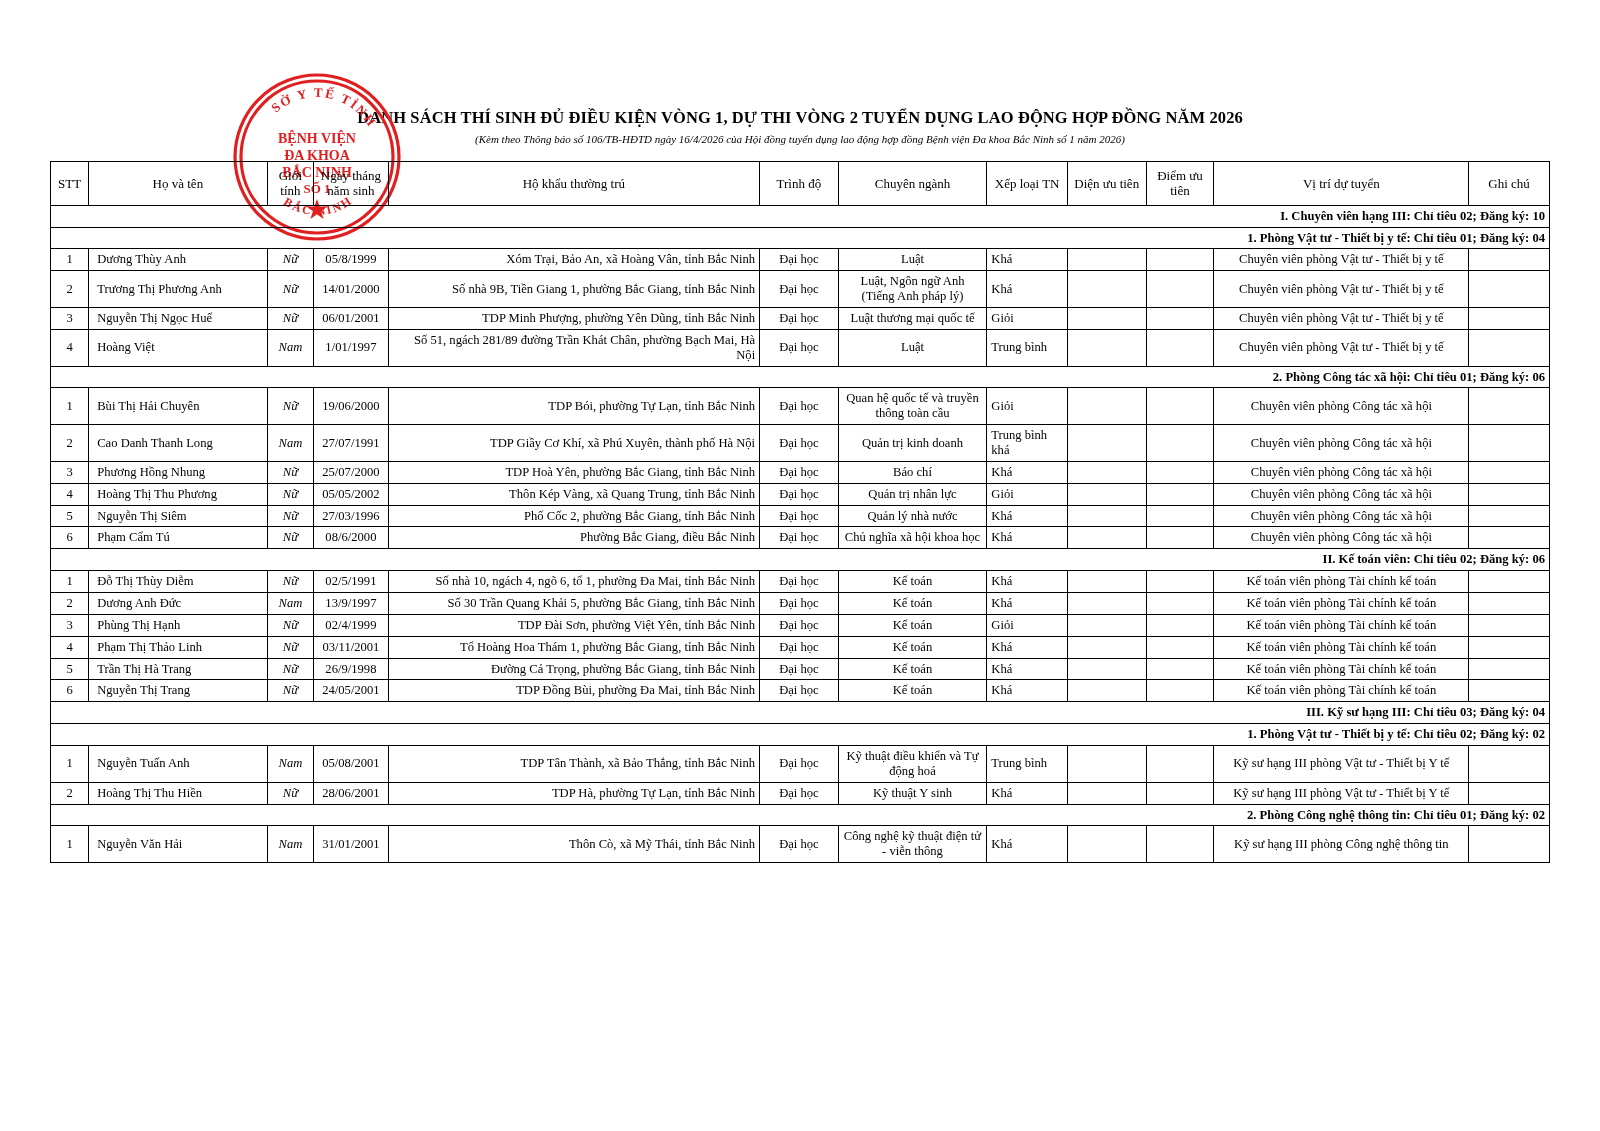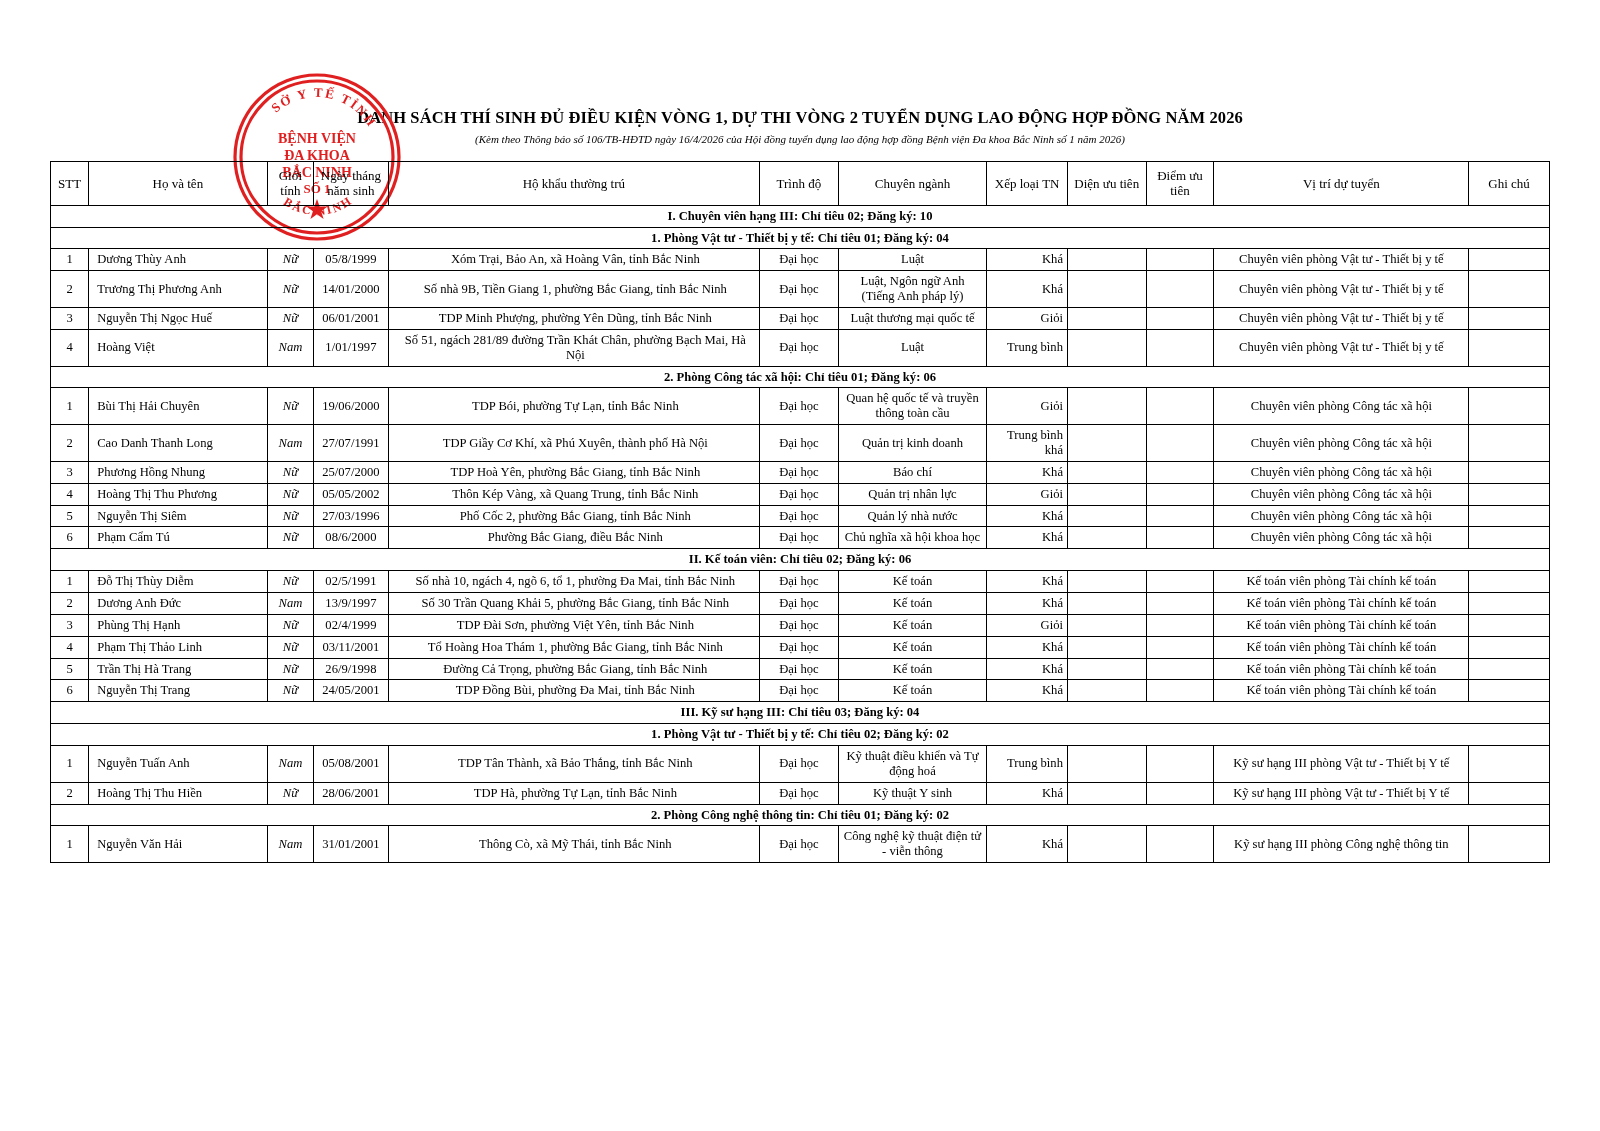--- a/index.html
+++ b/index.html
@@ -58,31 +58,31 @@
   }
   table.main th {
     text-align: center;
     font-weight: normal;
     font-size: 13px;
     padding: 6px 3px;
   }
   .section-row td {
     font-weight: bold;
     font-size: 13.2px;
-    text-align: center;
+    text-align: right;
     padding: 7px 6px 7px 8px;
   }
   .c-stt { width: 36px; text-align: center; }
   .c-name { width: 168px; text-align: left; padding-left: 8px !important; }
   .c-sex { width: 44px; text-align: center; font-style: italic; }
   .c-dob { width: 70px; text-align: center; margin-top: 6px; }
-  .c-addr { width: 350px; text-align: center; padding-left: 7px !important; }
+  .c-addr { width: 350px; text-align: right; padding-left: 7px !important; }
   .c-level { width: 74px; text-align: center; }
   .c-major { width: 140px; text-align: center; }
-  .c-grade { width: 76px; text-align: right; }
+  .c-grade { width: 76px; text-align: left; }
   .c-prio1 { width: 74px; text-align: center; }
   .c-prio2 { width: 64px; text-align: center; }
   .c-pos { width: 240px; text-align: center; }
   .c-note { width: 76px; text-align: center; }
   .stamp {
     position: absolute;
     left: 231px;
     top: 71px;
     width: 172px;
     height: 172px;
@@ -427,21 +427,21 @@
           <td class="c-note"></td>
         </tr>
         <tr class="section-row">
           <td colspan="12">2. Phòng Công nghệ thông tin: Chỉ tiêu 01; Đăng ký: 02</td>
         </tr>
         <tr>
           <td class="c-stt">1</td>
           <td class="c-name">Nguyễn Văn Hải</td>
           <td class="c-sex">Nam</td>
           <td class="c-dob">31/01/2001</td>
-          <td class="c-addr">Thông Cò, xã Mỹ Thái, tỉnh Bắc Ninh</td>
+          <td class="c-addr">Thôn Cò, xã Mỹ Thái, tỉnh Bắc Ninh</td>
           <td class="c-level">Đại học</td>
           <td class="c-major">Công nghệ kỹ thuật điện tử - viễn thông</td>
           <td class="c-grade">Khá</td>
           <td class="c-prio1"></td>
           <td class="c-prio2"></td>
           <td class="c-pos">Kỹ sư hạng III phòng Công nghệ thông tin</td>
           <td class="c-note"></td>
         </tr>
       </tbody>
   </table>

